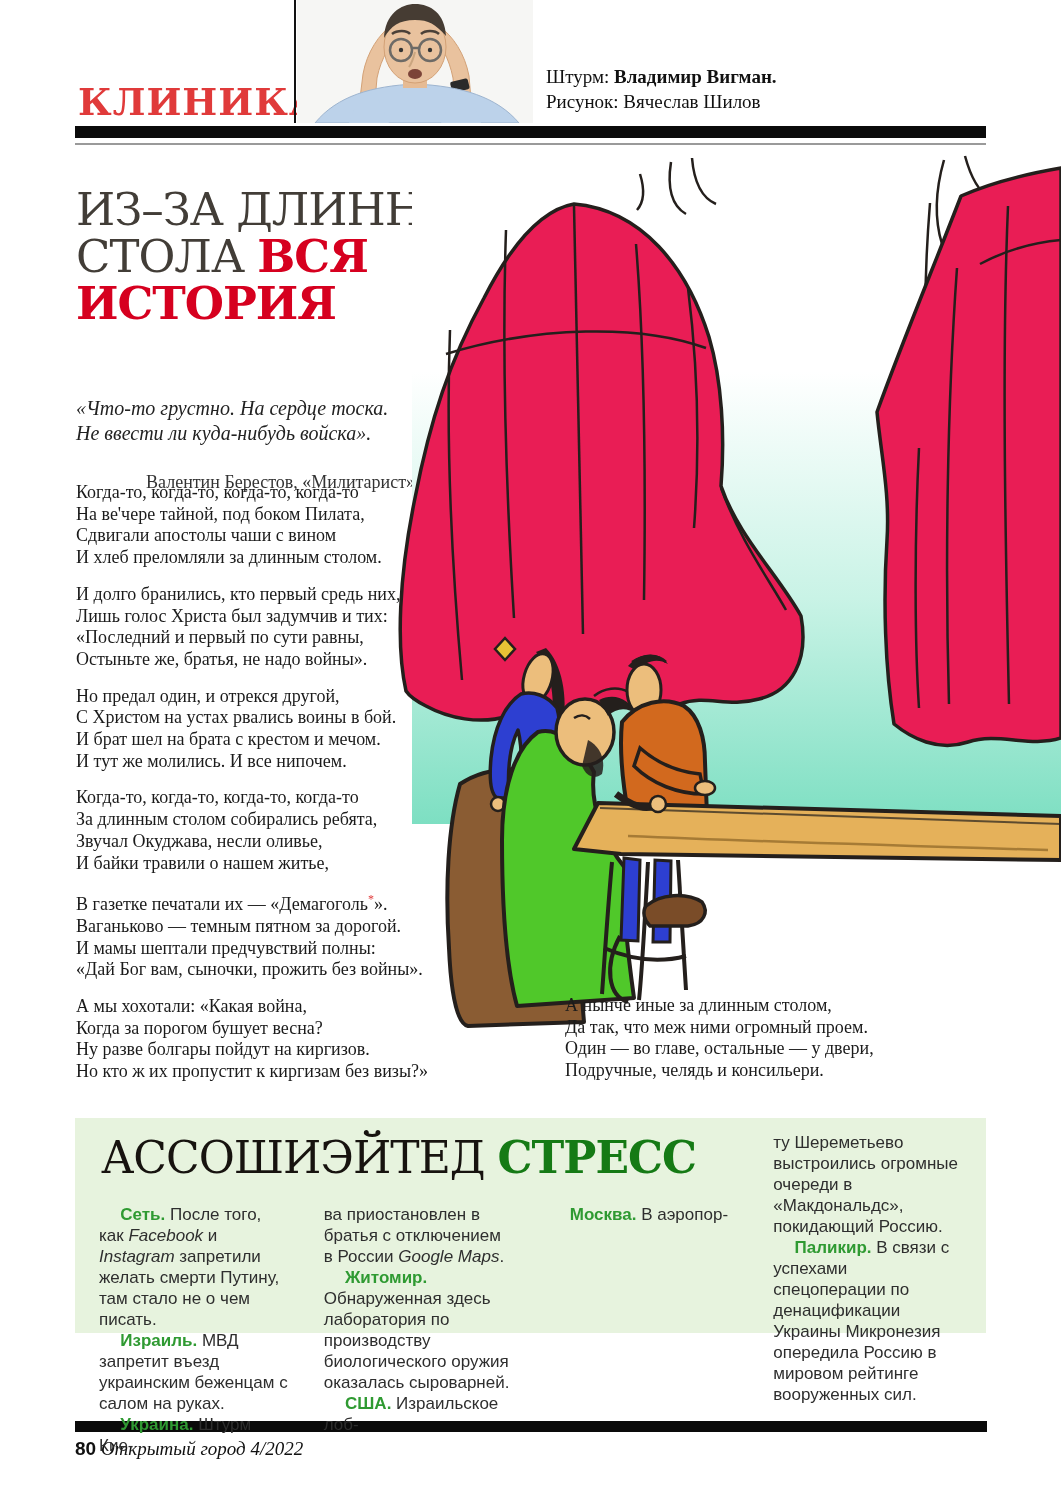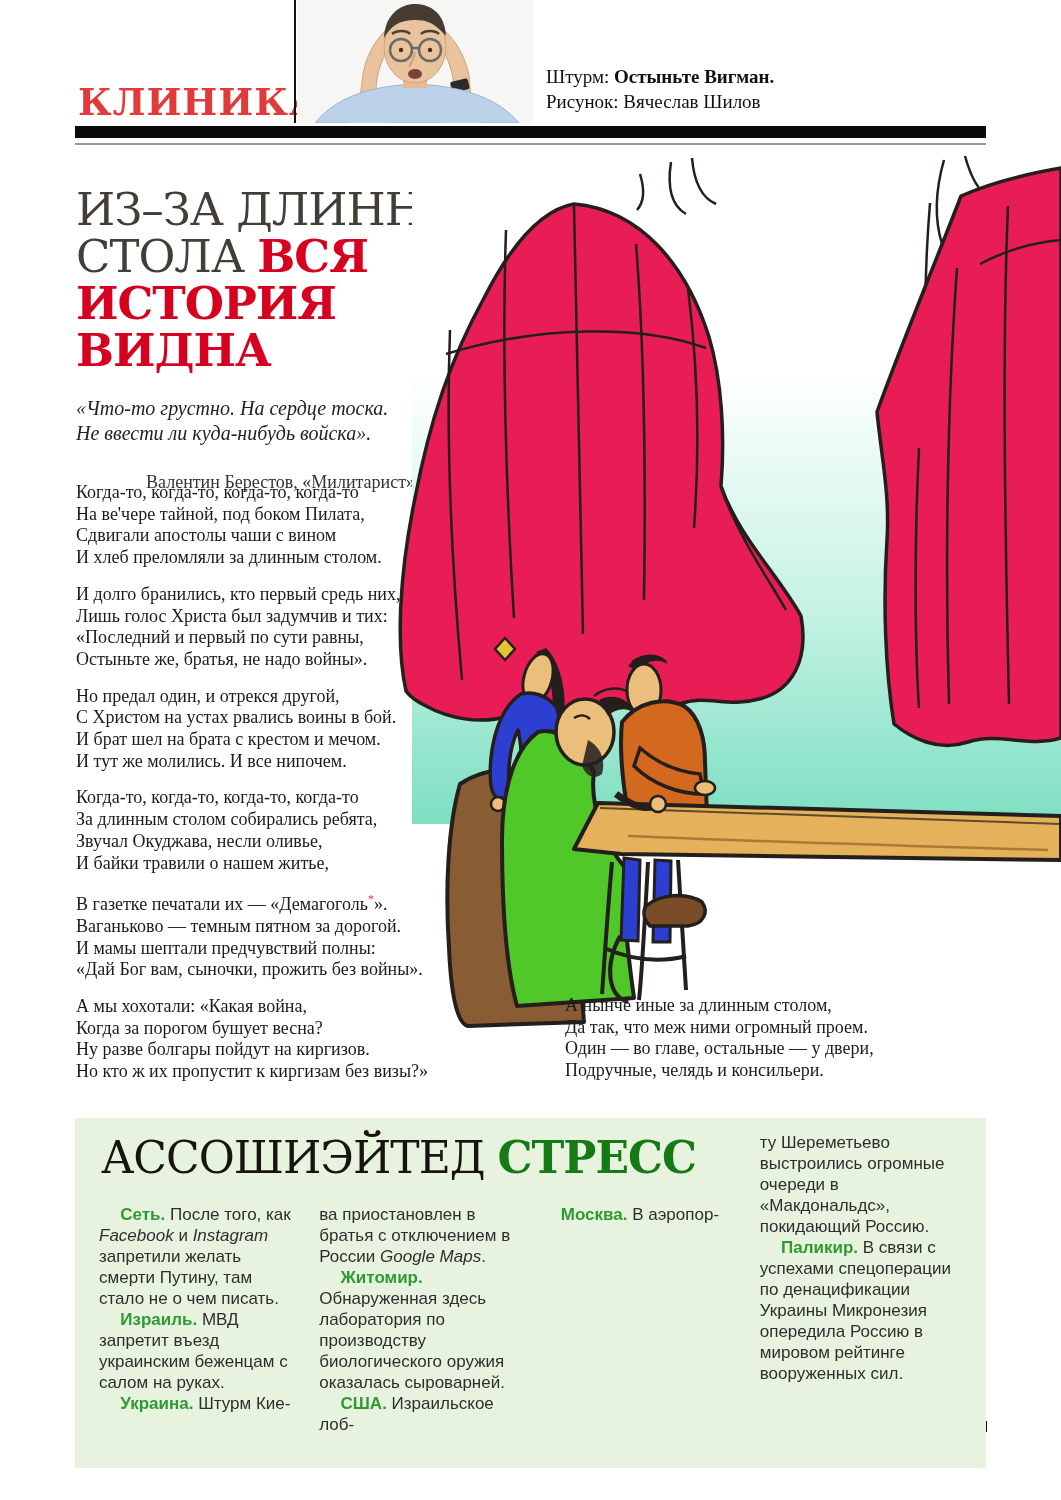--- a/index.html
+++ b/index.html
@@ -26,23 +26,23 @@
   .epigraph-src{margin-top:24px;font-style:normal;font-size:18px;color:#333;padding-left:70px;}
   
   .poem{font-size:18px;line-height:21.7px;color:#1b1b1b;}
   .poem-left{position:absolute;left:76px;top:482px;width:420px;}
   .poem-left .stanza{margin:0 0 15px 0;}
   .poem-right{position:absolute;left:565px;top:995px;width:430px;z-index:5;}
   sup.star{color:#e03a3a;font-size:12px;}
   
   .cartoon{position:absolute;left:388px;top:148px;width:673px;height:944px;z-index:1;}
   
-  .news{position:absolute;left:75px;top:1118px;width:911px;height:350px;background:#e7f3de;
+  .news{position:absolute;left:75px;top:1118px;width:911px;height:215px;background:#e7f3de;
         box-sizing:border-box;padding:14px 24px 0 24px;z-index:6;
-        display:grid;grid-template-columns:repeat(4,1fr);grid-template-rows:72px auto;column-gap:18px;}
+        display:grid;grid-template-columns:repeat(4,1fr);grid-template-rows:72px auto;column-gap:36px;}
   .news-title{grid-column:1/4;grid-row:1;font-family:"DejaVu Serif",serif;font-size:44px;
               line-height:1.1;letter-spacing:-1px;color:#17130f;margin:2px 0 0 2px;white-space:nowrap;}
   .news-title .green{color:#157a15;font-weight:700;}
   .news-col{font-family:"Liberation Sans","DejaVu Sans",sans-serif;font-size:17px;
             line-height:21px;color:#2e2e2e;}
   .news-col-4{grid-column:4;grid-row:1/3;}
   .news-p{margin:0;}
   .news-p.indent{text-indent:1.25em;}
   .news-p .lead{color:#2f9a32;font-weight:700;}
   
@@ -81,32 +81,31 @@
     <circle cx="104" cy="50" r="11" fill="none" stroke="#6d6a66" stroke-width="2.5"></circle>
     <circle cx="133" cy="50" r="11" fill="none" stroke="#6d6a66" stroke-width="2.5"></circle>
     <path d="M115,48 L122,48" stroke="#6d6a66" stroke-width="2.5"></path>
     <circle cx="104" cy="50" r="2.2" fill="#333"></circle>
     <circle cx="133" cy="50" r="2.2" fill="#333"></circle>
     <path d="M118,52 C116,60 114,64 112,67" stroke="#caa57f" stroke-width="2" fill="none"></path>
     <ellipse cx="118" cy="74" rx="7" ry="5" fill="#7c4438"></ellipse>
   </svg>
 
   <div class="credits">
-    <div><span>Штурм: </span><b>Остыньте Вигман.</b></div>
+    <div><span>Штурм: </span><b>Владимир Вигман.</b></div>
     <div><span>Рисунок: </span><span>Вячеслав Шилов</span></div>
   </div>
 
   <div class="header-bar"></div>
   <div class="header-line"></div>
 
   <div class="headline">
     <div><span class="t-dark">ИЗ–ЗА ДЛИННОГО</span></div>
     <div><span class="t-dark">СТОЛА </span><span class="t-red">ВСЯ</span></div>
     <div><span class="t-red">ИСТОРИЯ</span></div>
-    <div><span class="t-red">ВИДНА</span></div>
   </div>
 
   <div class="epigraph">
     <div>«Что-то грустно. На сердце тоска.<br>Не ввести ли куда-нибудь войска».</div>
     <div class="epigraph-src">Валентин Берестов, «Милитарист»</div>
   </div>
 
   <div class="poem poem-left">
     <p class="stanza">Когда-то, когда-то, когда-то, когда-то<br>На ве'чере тайной, под боком Пилата,<br>Сдвигали апостолы чаши с вином<br>И хлеб преломляли за длинным столом.</p>
     <p class="stanza">И долго бранились, кто первый средь них,<br>Лишь голос Христа был задумчив и тих:<br>«Последний и первый по сути равны,<br>Остыньте же, братья, не надо войны».</p>

